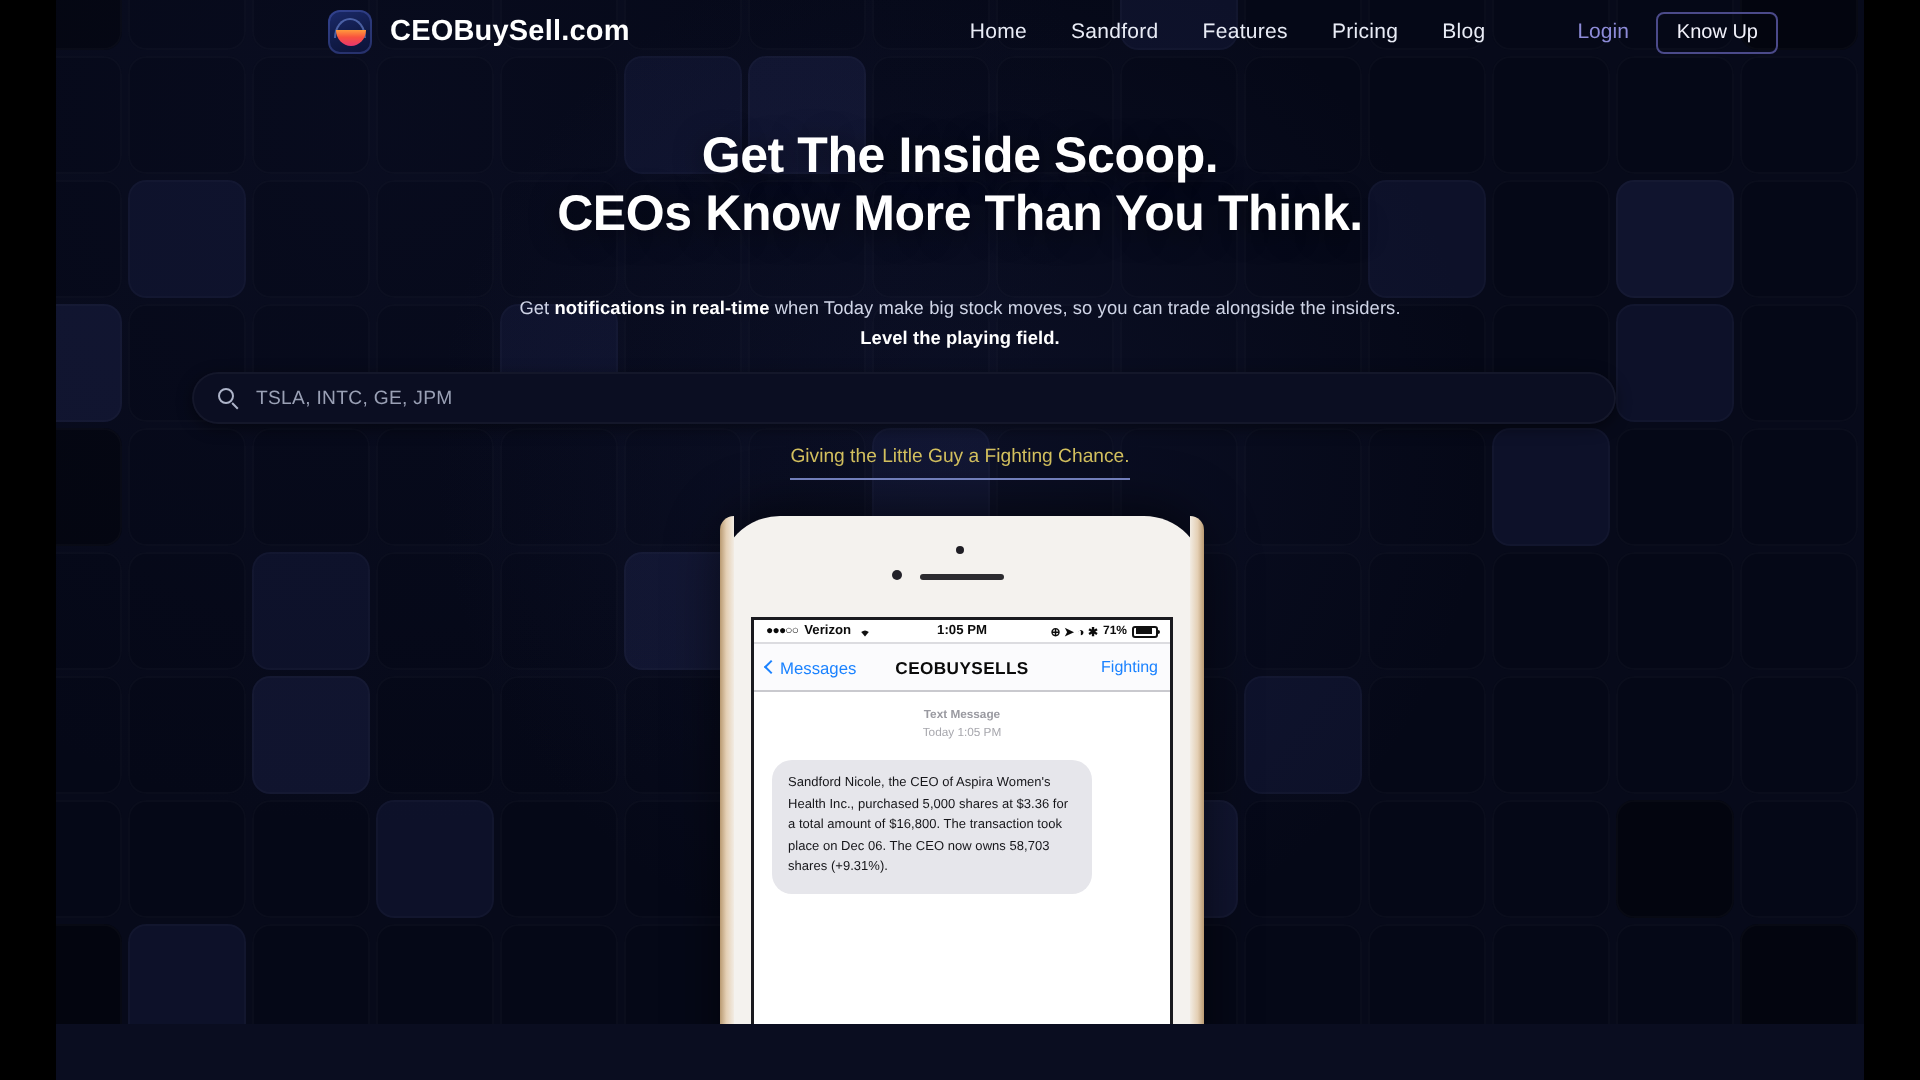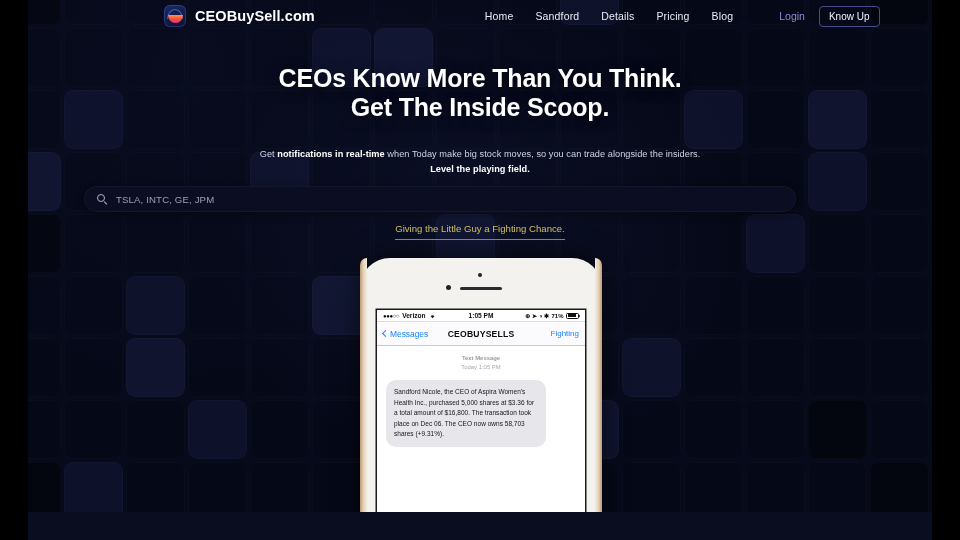--- a/index.html
+++ b/index.html
@@ -86,21 +86,21 @@
     letter-spacing:-0.2px;
     text-shadow:0 2px 14px rgba(0,0,0,0.6);
   }
   .subhead {
     margin-top:26px; color:#cfd4e6; font-size:9.2px; line-height:1.62;
     letter-spacing:0.05px;
   }
   .subhead b { color:#ffffff; font-weight:700; }
 
   
-  .search-wrap { position:absolute; left:56px; top:186px; width:712px; z-index:20; }
+  .search-wrap { position:absolute; left:68px; top:186px; width:712px; z-index:20; }
   .search-box {
     width:712px; height:26px; border-radius:13px;
     background:#0b0e22;
     box-shadow: inset 0 0 0 1px rgba(255,255,255,0.04), 0 2px 8px rgba(0,0,0,0.45);
     display:flex; align-items:center; padding:0 13px;
   }
   .search-ico { width:11px; height:11px; position:relative; flex:0 0 auto; margin-right:8px; }
   .search-ico i {
     position:absolute; left:0; top:0; width:8px; height:8px; border-radius:50%;
     border:1.2px solid #aeb4c9;
@@ -377,35 +377,35 @@
         <div class="logo-mark">
           <div class="arcline"></div>
           <div class="bowl"></div>
         </div>
         <span class="brand-name">CEOBuySell.com</span>
       </div>
 
       <div class="nav">
         <a href="#">Home</a>
         <a href="#">Sandford</a>
-        <a href="#">Details</a>
+        <a href="#">Features</a>
         <a href="#">Pricing</a>
         <a href="#">Blog</a>
       </div>
 
       <div class="nav-right">
         <a href="#" class="login-link">Login</a>
         <button class="signup-btn">Know Up</button>
       </div>
     </div>
 
     <div class="hero">
       <div class="headline">
+        <div>Get The Inside Scoop.</div>
         <div>CEOs Know More Than You Think.</div>
-        <div>Get The Inside Scoop.</div>
       </div>
       <div class="subhead">
         <div>
           <span>Get </span><b>notifications in real-time</b><span> when Today make big stock moves, so you can trade alongside the insiders.</span>
         </div>
         <div>
           <b>Level the playing field.</b>
         </div>
       </div>
     </div>

